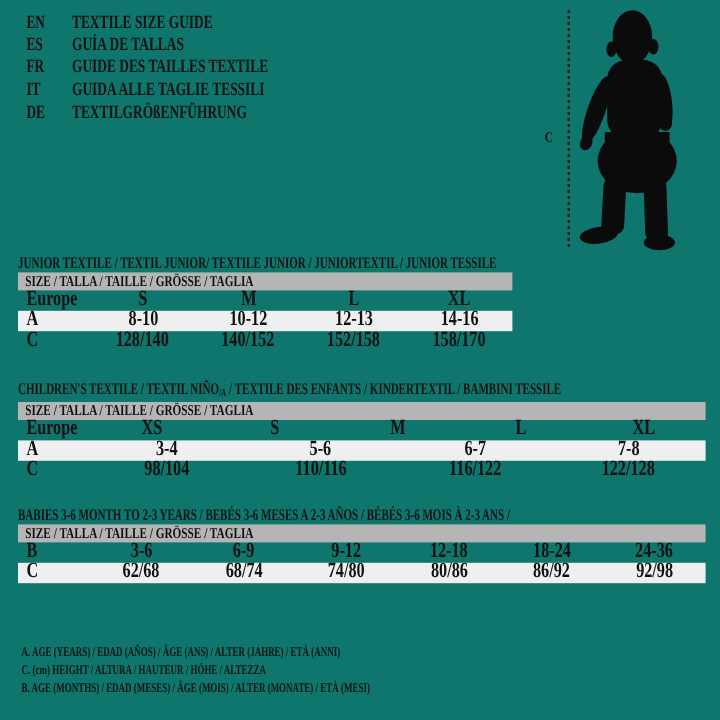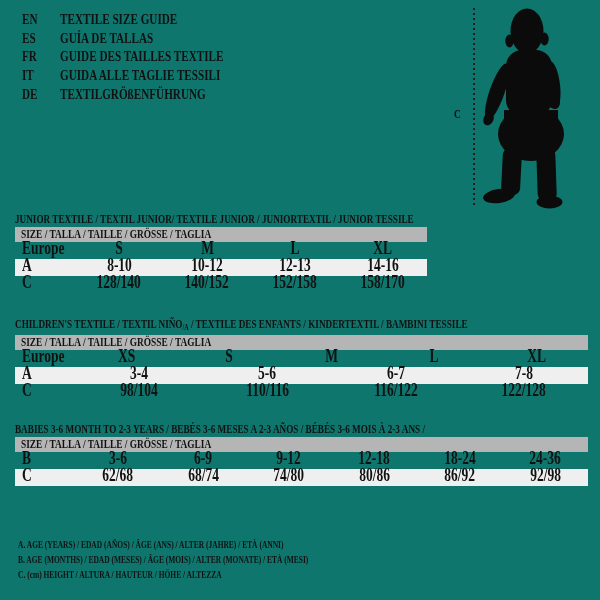--- a/index.html
+++ b/index.html
@@ -274,19 +274,19 @@
           </div>
         </div>
     </div>
   </section>
 
   <div class="legend">
       <div class="legend-line">
         <span class="cond-t">A. AGE (YEARS) / EDAD (AÑOS) / ÂGE (ANS) / ALTER (JAHRE) / ETÀ (ANNI)</span>
       </div>
       <div class="legend-line">
+        <span class="cond-t">C. (cm) HEIGHT / ALTURA / HAUTEUR / HÖHE / ALTEZZA</span>
+      </div>
+      <div class="legend-line">
         <span class="cond-t">B. AGE (MONTHS) / EDAD (MESES) / ÂGE (MOIS) / ALTER (MONATE) / ETÀ (MESI)</span>
       </div>
-      <div class="legend-line">
-        <span class="cond-t">C. (cm) HEIGHT / ALTURA / HAUTEUR / HÖHE / ALTEZZA</span>
-      </div>
     </div>
 </div>
 
 </body></html>

